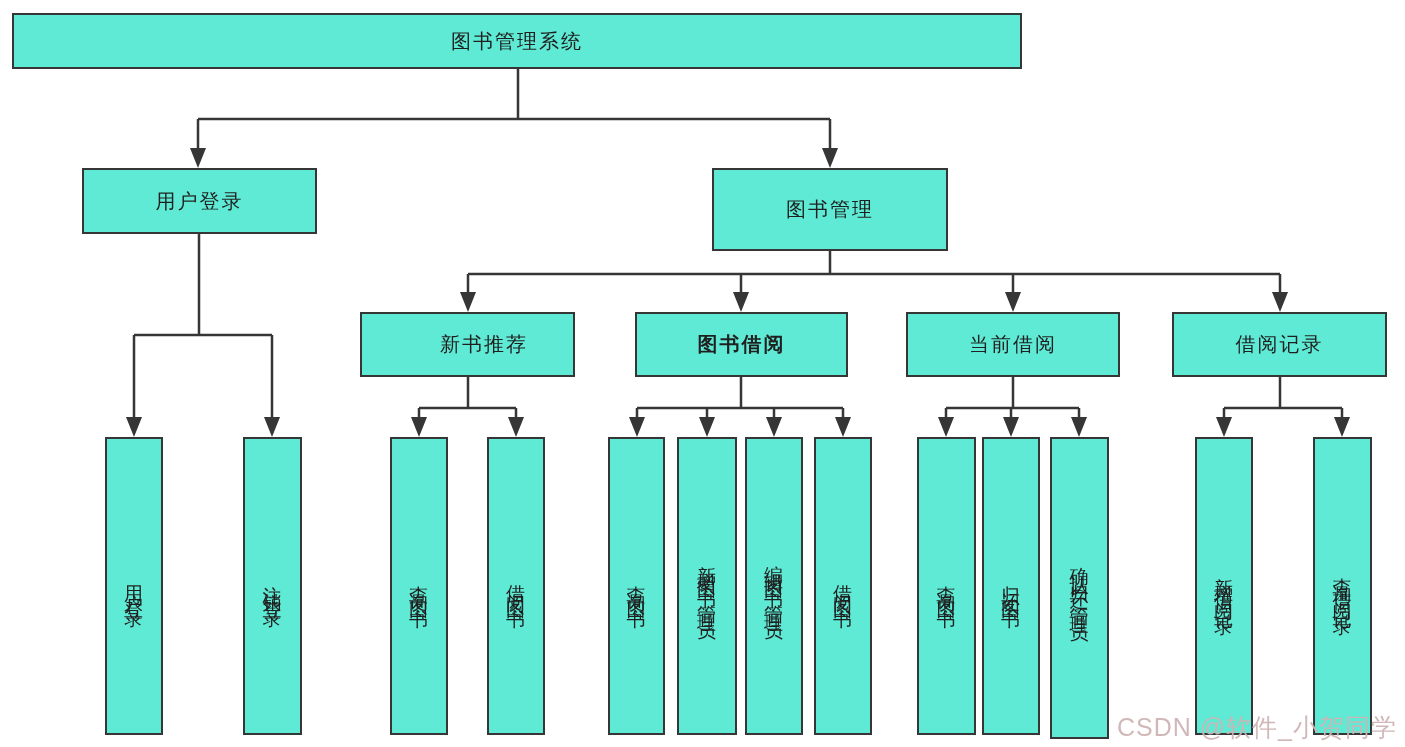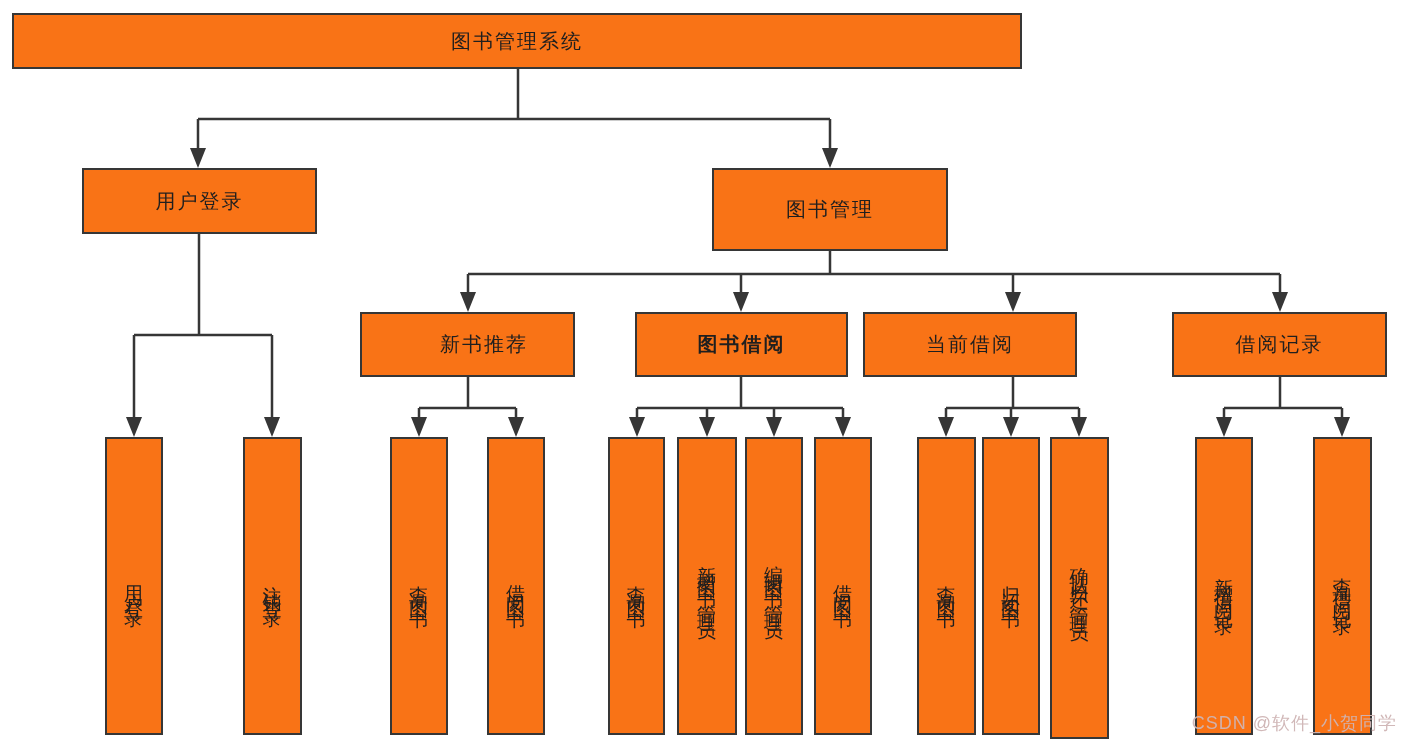--- a/index.html
+++ b/index.html
@@ -14,21 +14,21 @@
   }
   .wires {
     position: absolute;
     left: 0; top: 0;
     width: 1405px; height: 747px;
     pointer-events: none;
   }
   .box {
     position: absolute;
     box-sizing: border-box;
-    background: #f97316;
+    background: #5eead4;
     border: 2.5px solid #363636;
     display: flex;
     align-items: center;
     justify-content: center;
     text-align: center;
   }
   .hlabel {
     font-size: 20px;
     letter-spacing: 2px;
     white-space: nowrap;
@@ -41,33 +41,33 @@
   .vlabel {
     font-size: 19px;
     letter-spacing: 8px;
     line-height: 1;
     color: #1f1f1f;
   }
   .watermark {
     position: absolute;
     top: 711px;
     right: 8px;
-    font-size: 18px;
+    font-size: 25px;
     letter-spacing: 1px;
     color: rgba(207, 180, 180, 0.95);
     white-space: nowrap;
     z-index: 5;
   }
   
   #n-root          { left: 12px;  top: 13px;  width: 1010px; height: 56px; }
   #n-user-login    { left: 82px;  top: 168px; width: 235px;  height: 66px; }
   #n-book-mgmt     { left: 712px; top: 168px; width: 236px;  height: 83px; }
   #n-new-book-rec  { left: 360px; top: 312px; width: 215px;  height: 65px; padding-left: 33px; }
   #n-book-borrow   { left: 635px; top: 312px; width: 213px;  height: 65px; font-weight: bold; }
-  #n-cur-borrow    { left: 863px; top: 312px; width: 214px;  height: 65px; }
+  #n-cur-borrow    { left: 906px; top: 312px; width: 214px;  height: 65px; }
   #n-borrow-rec    { left: 1172px;top: 312px; width: 215px;  height: 65px; }
   .leaf { top: 437px; height: 298px; width: 58px; }
   #c1  { left: 105px; }
   #c2  { left: 243px; width: 59px; }
   #c3  { left: 390px; }
   #c4  { left: 487px; }
   #c5  { left: 608px; width: 57px; }
   #c6  { left: 677px; width: 60px; }
   #c7  { left: 745px; }
   #c8  { left: 814px; }

